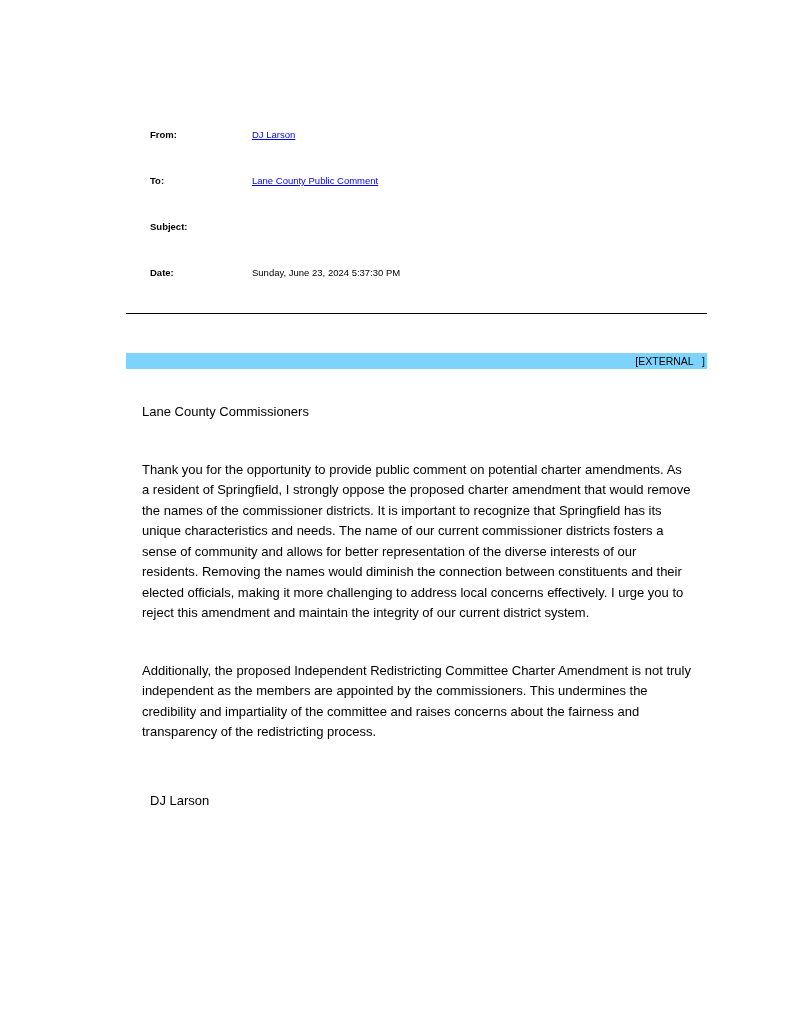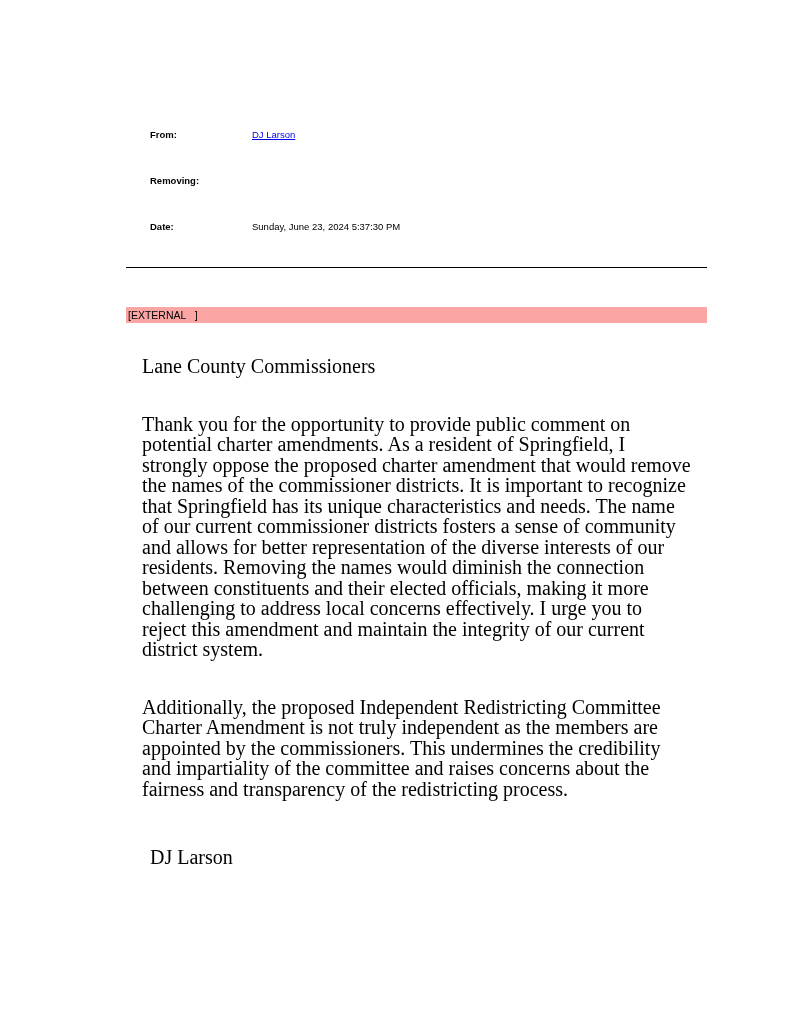--- a/index.html
+++ b/index.html
@@ -46,55 +46,60 @@
     border: none;
     border-top: 1.5px solid #000;
     margin-top: 9px;
     width: 100%;
   }
 
   
   .banner {
     margin-top: 23px;
     width: 100%;
-    background: #fca5a5;
+    background: #7dd3fc;
     color: #000000;
     font-size: 10.5px;
     line-height: 14px;
     padding: 1px 2px;
     white-space: pre;
     font-family: "Liberation Sans", sans-serif;
+    text-align: right;
   }
 
   
   .body-text {
     margin-top: 17px;
-    font-family: Liberation Serif, serif;
-    font-size: 20px;
+    font-family: Liberation Sans, sans-serif;
+    font-size: 13px;
     line-height: 20.5px;
     color: #000;
   }
   .salutation { margin: 0 0 21px 0; }
   .para { margin: 0 0 21px 0; }
   .signature { margin-top: 24px; }
   .signature p { margin: 0; }
 </style>
 </head>
 <body>
 
 <div class="page">
   <div class="content">
 
     <div class="header-fields">
       <div class="header-row">
         <span class="header-label">From:</span>
         <a class="header-link">DJ Larson</a>
       </div>
       <div class="header-row">
-        <span class="header-label">Removing:</span>
+        <span class="header-label">To:</span>
+        <a class="header-link">Lane County Public Comment</a>
+      </div>
+      <div class="header-row">
+        <span class="header-label">Subject:</span>
       </div>
       <div class="header-row">
         <span class="header-label">Date:</span>
         <span class="header-value">Sunday, June 23, 2024 5:37:30 PM</span>
       </div>
     </div>
 
     <hr class="divider">
 
     <div class="banner">[EXTERNAL   ]</div>

